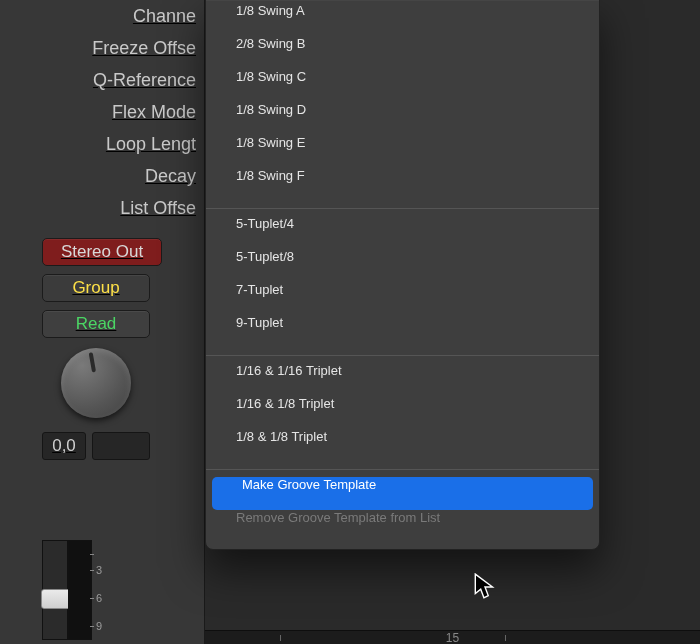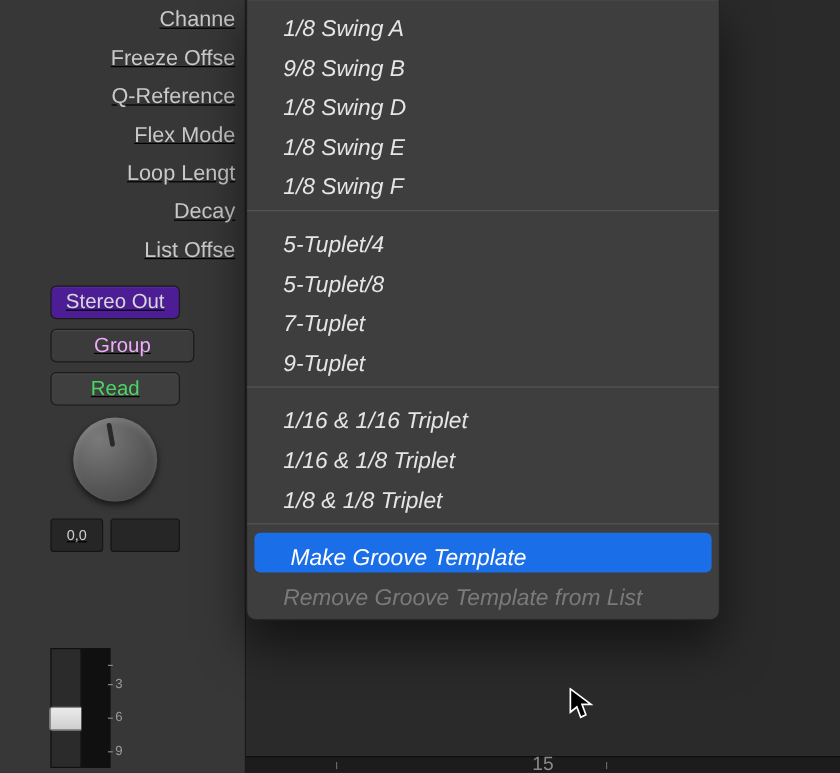--- a/index.html
+++ b/index.html
@@ -41,22 +41,22 @@
     height: 28px;
     border-radius: 5px;
     display: flex;
     align-items: center;
     justify-content: center;
     font-size: 17px;
     margin-bottom: 8px;
     border: 1px solid #1b1b1b;
     box-shadow: inset 0 1px 0 rgba(255,255,255,0.06);
   }
-  .btn.stereo { width: 108px; background: #4c1d95; color: #d8d8d8; }
-  .btn.group  { width: 120px; background: #3b3b3b; color: #f0abfc; }
+  .btn.stereo { width: 120px; background: #7f1d1d; color: #d8d8d8; }
+  .btn.group  { width: 108px; background: #3b3b3b; color: #fde047; }
   .btn.read   { width: 108px; background: #3f3f3f; color: #4bd564; }
 
   .knob-area {
     margin-top: 10px;
     width: 108px;
     display: flex;
     justify-content: center;
   }
   .knob {
     width: 70px;
@@ -83,21 +83,21 @@
     margin-top: 14px;
     display: flex;
     gap: 6px;
     padding-left: 42px;
   }
   .value-box {
     background: #262626;
     border: 1px solid #151515;
     color: #cfcfcf;
     height: 28px;
-    font-size: 12px;
+    font-size: 17px;
     display: flex;
     align-items: center;
     justify-content: center;
     border-radius: 3px;
   }
   .value-box.small { width: 44px; }
   .value-box.big   { width: 58px; }
 
   .meter-area {
     position: absolute;
@@ -168,21 +168,21 @@
     left: 0;
     right: 0;
     bottom: 0;
     height: 14px;
     background: #1c1c1c;
     border-top: 1px solid #0e0e0e;
     display: flex;
     justify-content: center;
     align-items: center;
     color: #888;
-    font-size: 16px;
+    font-size: 12px;
   }
   .tick {
     position: absolute;
     width: 1px;
     height: 6px;
     background: #666;
     top: 4px;
   }
 
   
@@ -193,25 +193,24 @@
     width: 395px;
     background: #3e3e3e;
     border: 1px solid #222;
     border-radius: 0 0 8px 8px;
     box-shadow: 0 20px 40px rgba(0,0,0,0.55), 0 2px 0 rgba(255,255,255,0.04) inset;
     padding: 4px 0 6px 0;
   }
   .menu-item {
     height: 33px;
     display: flex;
-    align-items: flex-end;
+    align-items: flex-start;
     padding-left: 30px;
     color: #e5e5e5;
-    font-size: 19px;
-    font-style: italic;
+    font-size: 13px;
   }
   .menu-item.highlighted {
     background: #1a6fe8;
     color: #ffffff;
     border-radius: 5px;
     margin: 0 6px;
   }
   .menu-item.disabled {
     color: #7a7a7a;
   }
@@ -302,21 +301,24 @@
       <span>9</span>
     </div>
   </div>
 </div>
 
 <div class="menu">
   <div class="menu-item">
       <span>1/8 Swing A</span>
     </div>
   <div class="menu-item">
-      <span>9/8 Swing B</span>
+      <span>2/8 Swing B</span>
+    </div>
+  <div class="menu-item">
+      <span>1/8 Swing C</span>
     </div>
   <div class="menu-item">
       <span>1/8 Swing D</span>
     </div>
   <div class="menu-item">
       <span>1/8 Swing E</span>
     </div>
   <div class="menu-item">
       <span>1/8 Swing F</span>
     </div>

